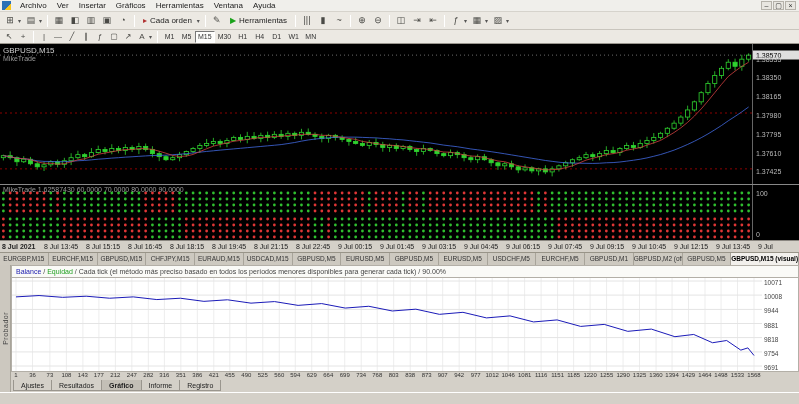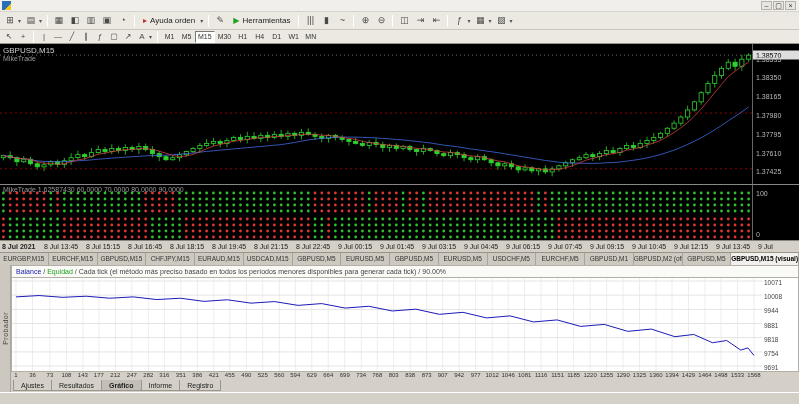--- a/index.html
+++ b/index.html
@@ -64,20 +64,29 @@
 
   #statusbar { height: 12px; border-top: 1px solid #fff; background: #d4d0c8; }
 </style>
 </head>
 <body>
 
 <div id="app">
 
   <div id="menubar">
     <div class="logo"></div>
+    <span id="menu-items" style="display:flex">
+        <span class="menu-item">Archivo</span>
+        <span class="menu-item">Ver</span>
+        <span class="menu-item">Insertar</span>
+        <span class="menu-item">Gráficos</span>
+        <span class="menu-item">Herramientas</span>
+        <span class="menu-item">Ventana</span>
+        <span class="menu-item">Ayuda</span>
+      </span>
     <span id="win-controls">
         <span class="win-ctl">–</span>
         <span class="win-ctl">▢</span>
         <span class="win-ctl">×</span>
       </span>
   </div>
 
   <div id="toolbar1">
       <button class="tbtn">
         <span class="glyph">⊞</span>
@@ -99,21 +108,21 @@
       </button>
       <button class="tbtn">
         <span class="glyph">▣</span>
       </button>
       <button class="tbtn">
         <span class="glyph">◔</span>
       </button>
       <div class="sep"></div>
       <button class="tbtn lblbtn">
         <span class="glyph" style="color: rgb(176, 48, 48);">▸</span>
-        <span>Ayuda orden</span>
+        <span>Cada orden</span>
       </button>
       <span class="caret">▾</span>
       <div class="sep"></div>
       <button class="tbtn">
         <span class="glyph">✎</span>
       </button>
       <button class="tbtn lblbtn">
         <span class="glyph" style="color: rgb(26, 162, 26);">▶</span>
         <span>Herramientas</span>
       </button>

